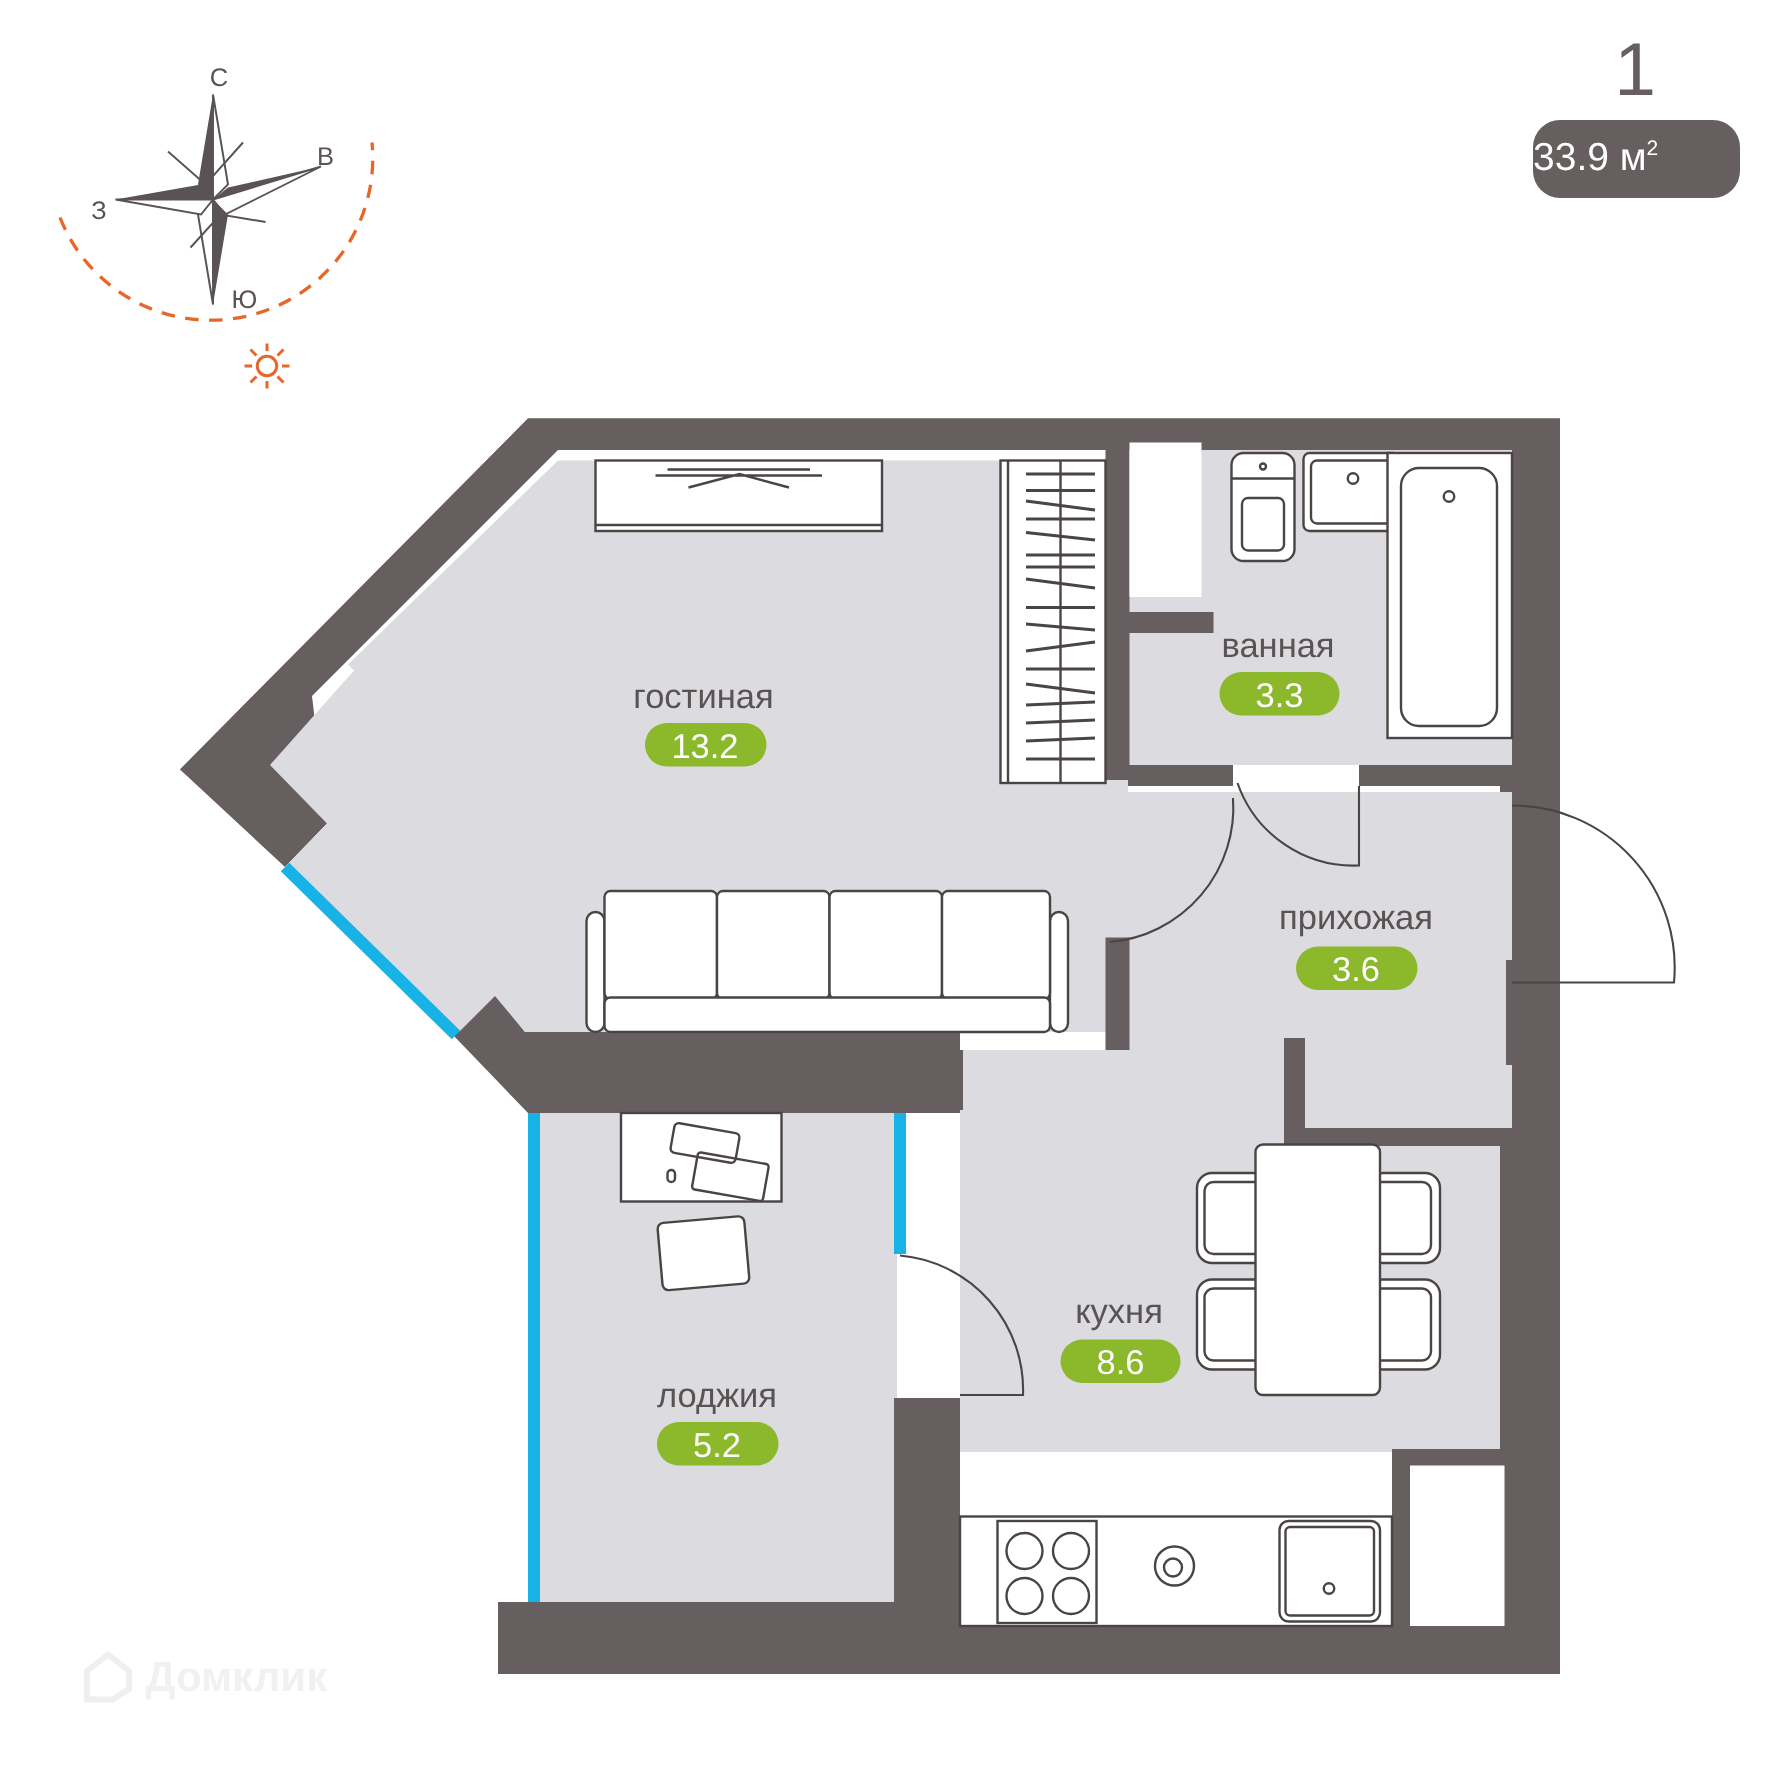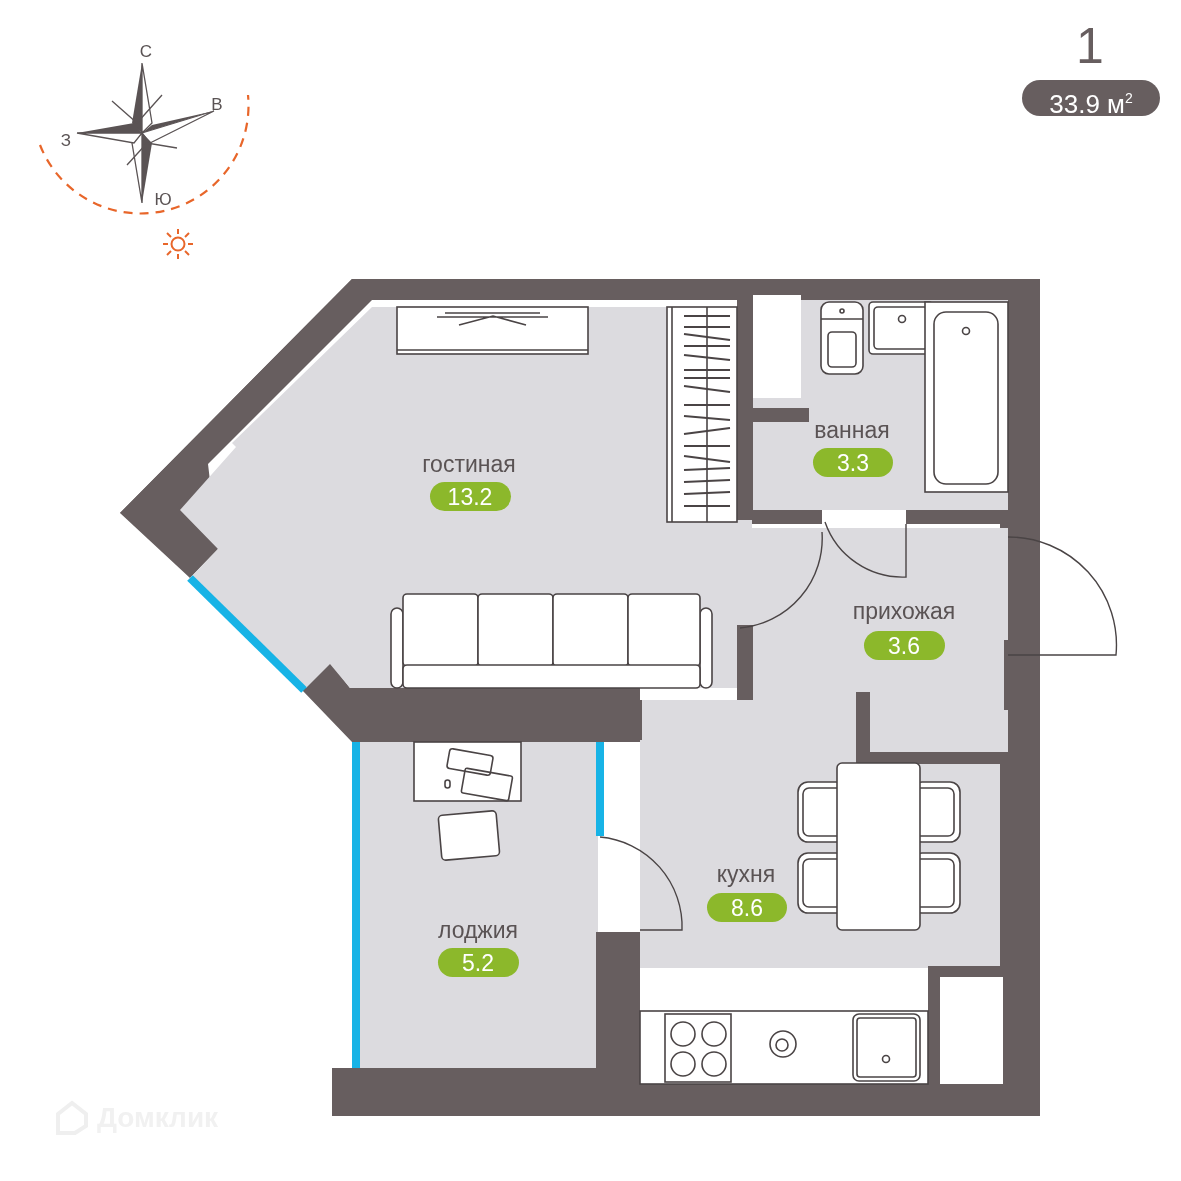--- a/index.html
+++ b/index.html
@@ -11,21 +11,21 @@
     .line { fill: none; stroke: #4a4445; stroke-width: 1.6; }
     .door { fill: none; stroke: #4a4445; stroke-width: 1.4; }
     .window { stroke: #17b3e6; stroke-width: 8; stroke-linecap: butt; }
     .room-label { font-family: "Liberation Sans", "DejaVu Sans", sans-serif; font-size: 23px; fill: #5a5354; text-anchor: middle; }
     .area-pill { fill: #8cb82b; }
     .area-text { font-family: "Liberation Sans", "DejaVu Sans", sans-serif; font-size: 23px; fill: #ffffff; text-anchor: middle; }
     .compass-letter { font-family: "Liberation Sans", "DejaVu Sans", sans-serif; font-size: 17px; fill: #5a5354; text-anchor: middle; }
     .sun { stroke: #e8662a; fill: none; stroke-width: 2; }
     .orbit { stroke: #e8662a; fill: none; stroke-width: 2.2; stroke-dasharray: 9 7; }
     #rooms-count { position: absolute; left: 1020px; top: 16px; width: 140px; text-align: center; font-size: 50px; color: #675e5f; line-height: 60px; }
-    #total-area { position: absolute; left: 1022px; top: 80px; width: 138px; height: 36px; border-radius: 18px; background: #675e5f; color: #fff; font-size: 26px; line-height: 36px; text-align: center; }
+    #total-area { position: absolute; left: 1022px; top: 80px; width: 138px; height: 52px; border-radius: 18px; background: #675e5f; color: #fff; font-size: 26px; line-height: 36px; text-align: left; }
     #total-area sup { font-size: 14px; vertical-align: 10px; }
     #watermark { position: absolute; left: 55px; top: 1100px; display: flex; align-items: center; gap: 8px; color: #f1f1f1; font-size: 28px; font-weight: bold; }
   </style>
 </head>
 <body>
 
 <svg id="plan" viewBox="0 0 1181 1181" xmlns="http://www.w3.org/2000/svg">
 
   <g>
     <path class="orbit" d="M 40 145 A 108 108 0 0 0 248 95"></path>

